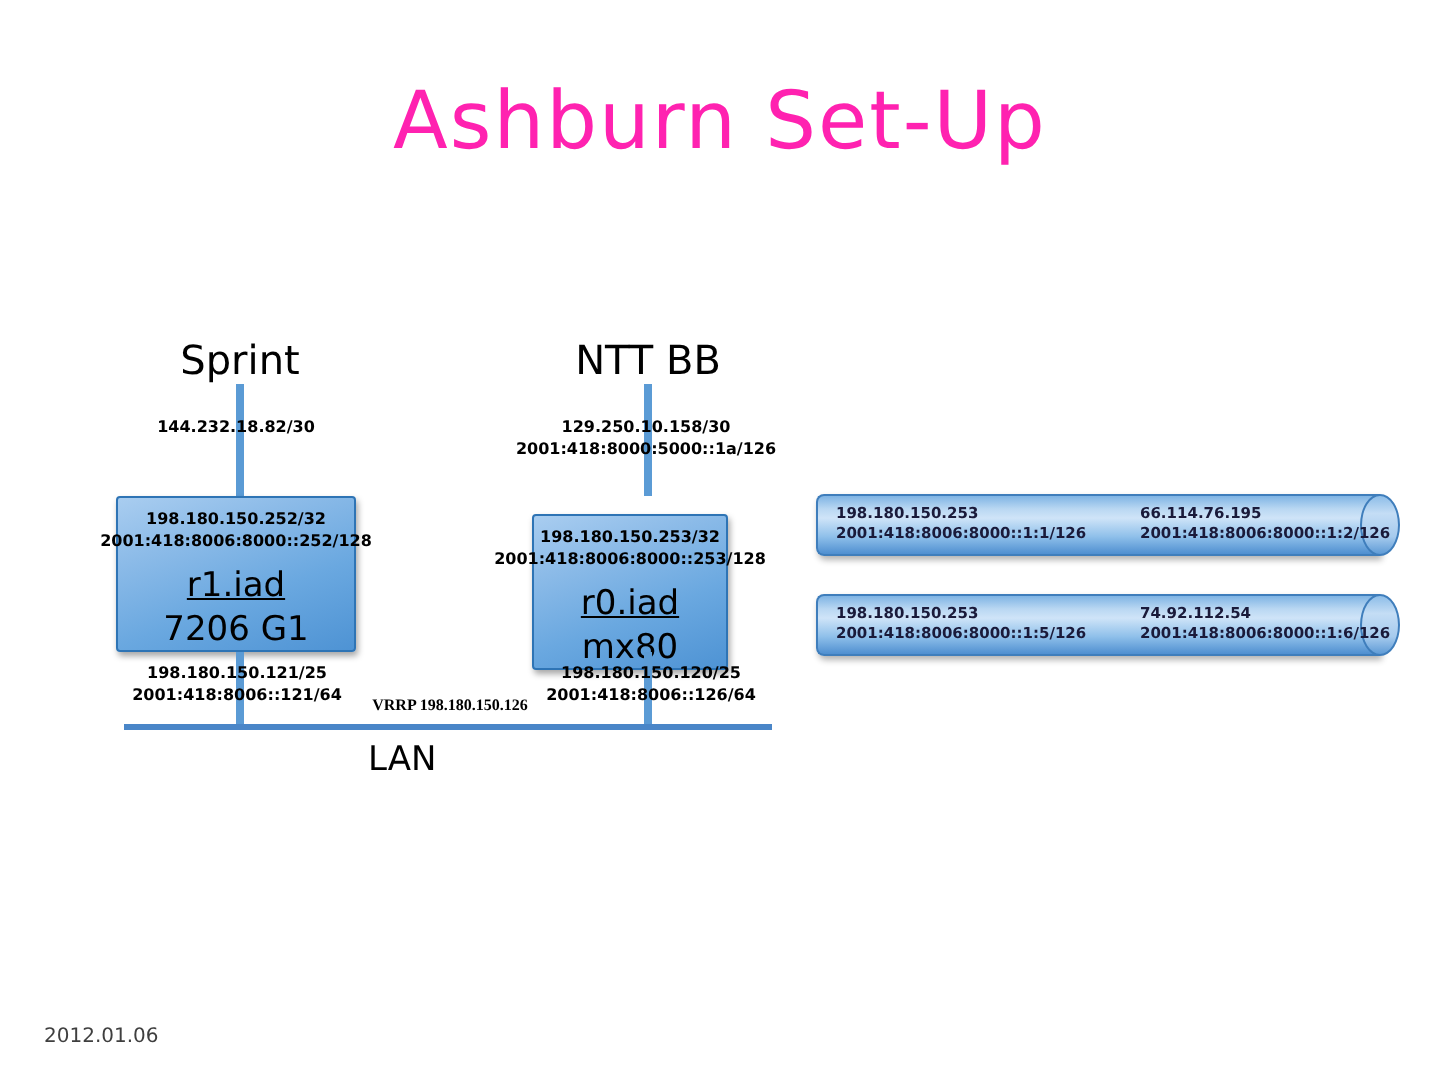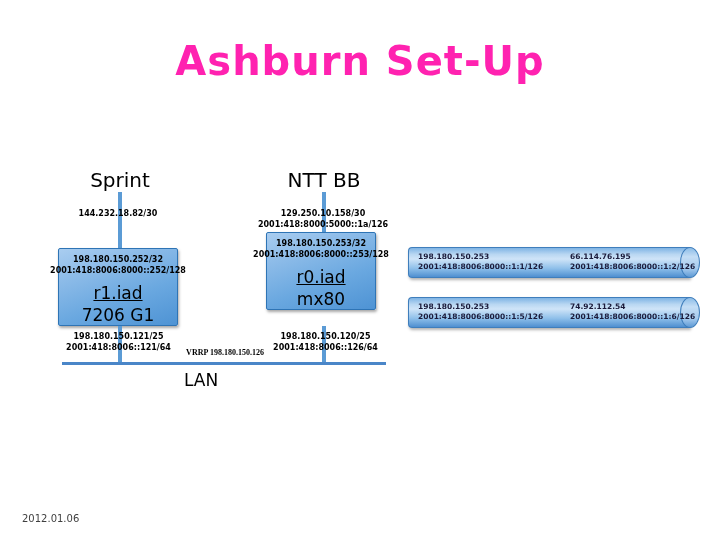--- a/index.html
+++ b/index.html
@@ -24,21 +24,21 @@
 
   
   .slide-title {
     position: absolute;
     left: 0;
     top: 38px;
     width: 720px;
     text-align: center;
     font-family: "DejaVu Sans", sans-serif;
     font-size: 40px;
-    font-weight: bold;
+    font-weight: normal;
     letter-spacing: 1px;
     color: #ff22b0;
     white-space: nowrap;
   }
 
   
   .provider-label {
     position: absolute;
     font-family: "DejaVu Sans", sans-serif;
     font-size: 20px;
@@ -210,21 +210,21 @@
   <div class="link-label" style="left:46px; top:331px; width:145px;">198.180.150.121/25</div>
   <div class="link-label" style="left:46px; top:342px; width:145px;">2001:418:8006::121/64</div>
 
   <div class="provider-label" style="left:264px; top:168px; width:120px;">NTT BB</div>
 
   <div class="vline" style="left:322px; top:192px; height:56px;"></div>
 
   <div class="link-label" style="left:248px; top:208px; width:150px;">129.250.10.158/30</div>
   <div class="link-label" style="left:248px; top:219px; width:150px;">2001:418:8000:5000::1a/126</div>
 
-  <div class="router-box" style="left:266px; top:232px; width:110px; height:78px;">
+  <div class="router-box" style="left:266px; top:257px; width:98px; height:78px;">
     <div class="router-top-label">198.180.150.253/32</div>
     <div class="router-top-label" style="margin-top:0;">2001:418:8006:8000::253/128</div>
     <div class="router-name">r0.iad</div>
     <div class="router-model">mx80</div>
   </div>
 
   <div class="vline" style="left:322px; top:326px; height:38px;"></div>
 
   <div class="link-label" style="left:253px; top:331px; width:145px;">198.180.150.120/25</div>
   <div class="link-label" style="left:253px; top:342px; width:145px;">2001:418:8006::126/64</div>

